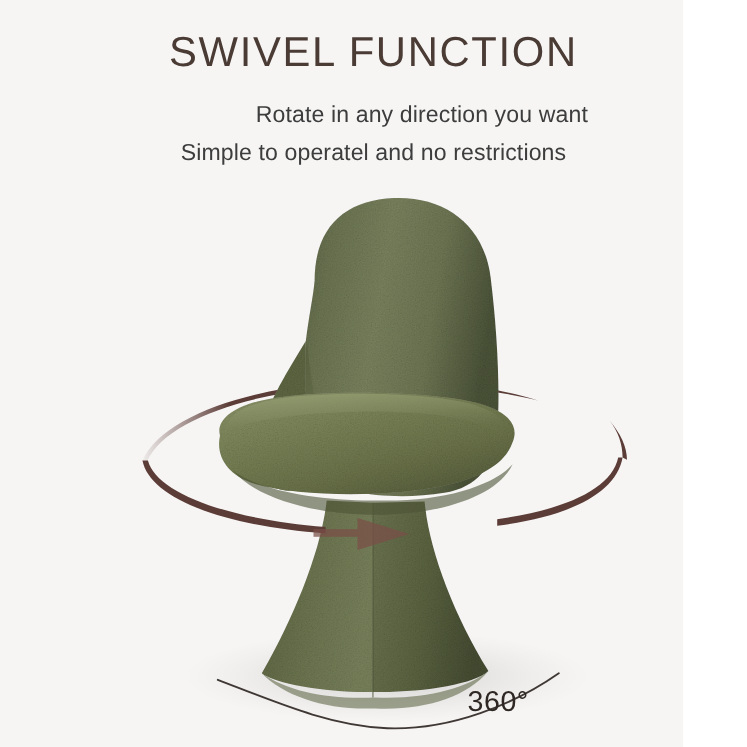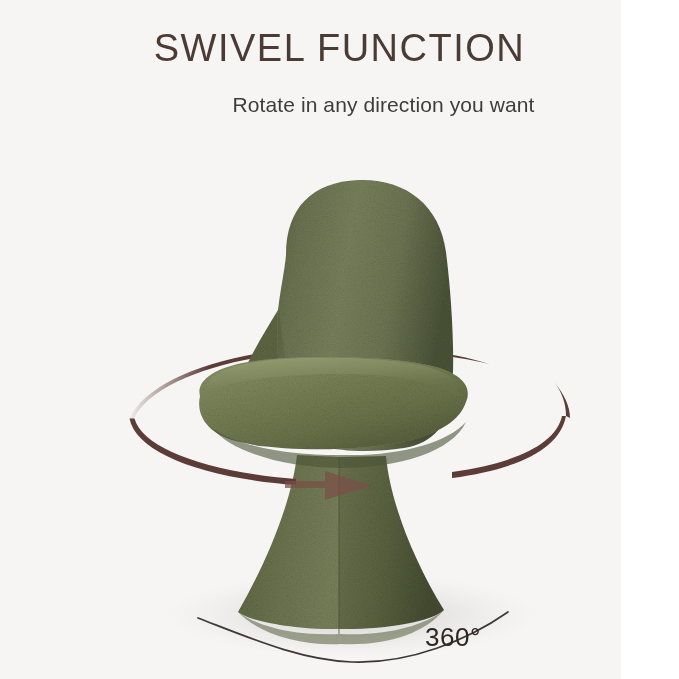--- a/index.html
+++ b/index.html
@@ -67,20 +67,21 @@
 </style>
 </head>
 <body>
 
 <div id="page">
 
   <div class="headline">SWIVEL FUNCTION</div>
 
   <div class="subline l1">Rotate in any direction you want</div>
 
+  <div class="subline l2">Simple to operatel and no restrictions</div>
 
   <div class="stage">
 
     <svg width="679" height="519" viewBox="0 0 679 519">
       <defs>
 
         <filter id="boucle" x="-10%" y="-10%" width="120%" height="120%">
           <feTurbulence type="fractalNoise" baseFrequency="0.85" numOctaves="4" seed="7" result="n"></feTurbulence>
           <feColorMatrix in="n" type="saturate" values="0" result="ng"></feColorMatrix>
           <feComponentTransfer in="ng" result="nc">

